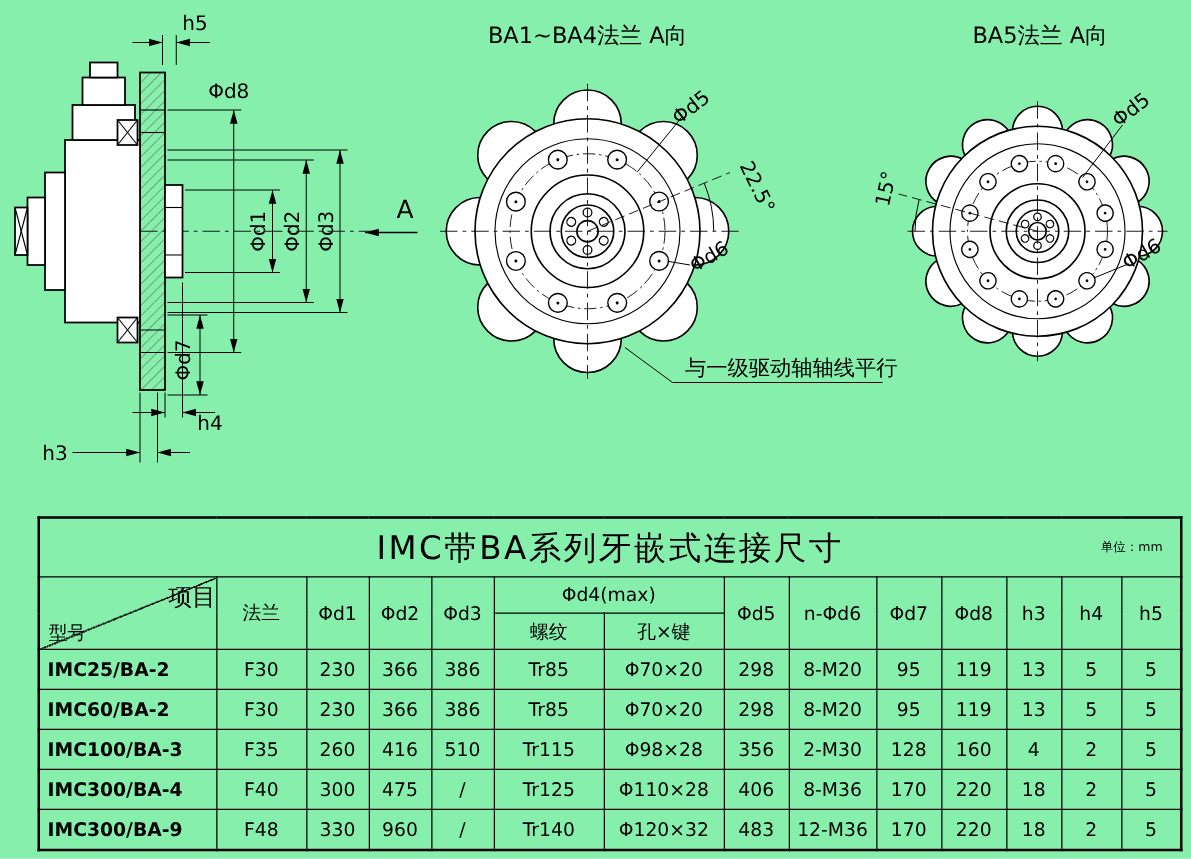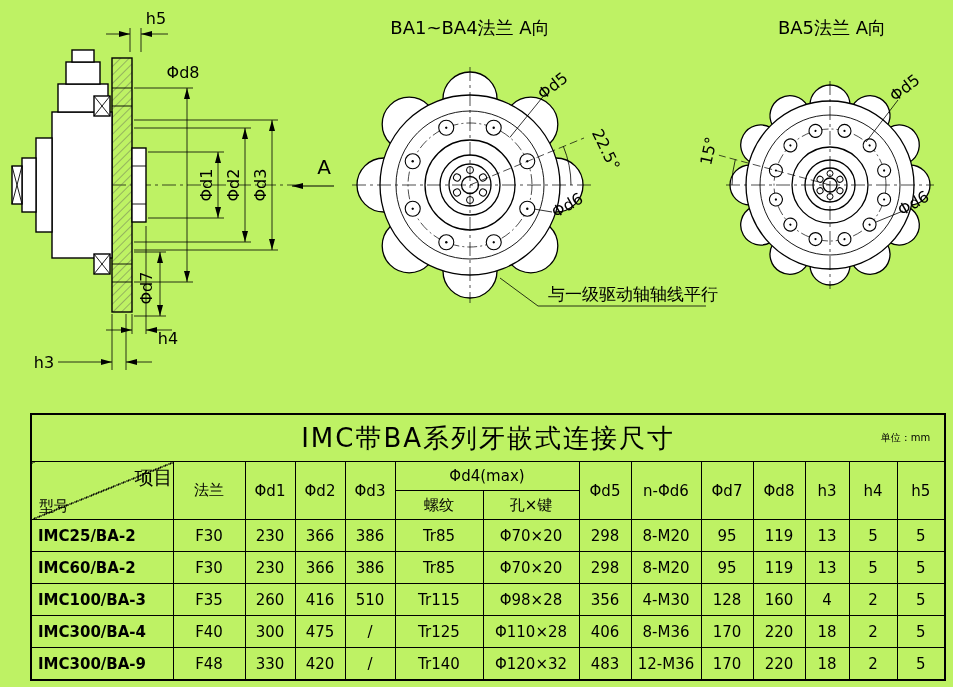--- a/index.html
+++ b/index.html
@@ -1,17 +1,17 @@
 <!DOCTYPE html>
 <html><head>
 <meta charset="utf-8">
 <style>
   html,body { margin:0; padding:0; background:#e8e8e8; }
   .page {
-    position:relative; width:953px; height:687px; background:#bef264;
+    position:relative; width:953px; height:687px; background:#86efac;
     font-family:"DejaVu Sans","Liberation Sans",sans-serif; color:#000;
     overflow:hidden;
   }
   svg text {
     font-family:"DejaVu Sans","Liberation Sans",sans-serif;
     fill:#000; stroke:none; font-size:16px;
   }
   svg text.title-t { font-size:18px; }
   svg text.big-a { font-size:20px; }
   svg text.annot { font-size:17px; }
@@ -335,21 +335,21 @@
       </tr>
       <tr>
         <td class="model-cell">IMC100/BA-3</td>
         <td>F35</td>
         <td>260</td>
         <td>416</td>
         <td>510</td>
         <td>Tr115</td>
         <td>Φ98×28</td>
         <td>356</td>
-        <td>4-M30</td>
+        <td>2-M30</td>
         <td>128</td>
         <td>160</td>
         <td>4</td>
         <td>2</td>
         <td>5</td>
       </tr>
       <tr>
         <td class="model-cell">IMC300/BA-4</td>
         <td>F40</td>
         <td>300</td>
@@ -362,21 +362,21 @@
         <td>170</td>
         <td>220</td>
         <td>18</td>
         <td>2</td>
         <td>5</td>
       </tr>
       <tr>
         <td class="model-cell">IMC300/BA-9</td>
         <td>F48</td>
         <td>330</td>
-        <td>420</td>
+        <td>960</td>
         <td>/</td>
         <td>Tr140</td>
         <td>Φ120×32</td>
         <td>483</td>
         <td>12-M36</td>
         <td>170</td>
         <td>220</td>
         <td>18</td>
         <td>2</td>
         <td>5</td>

